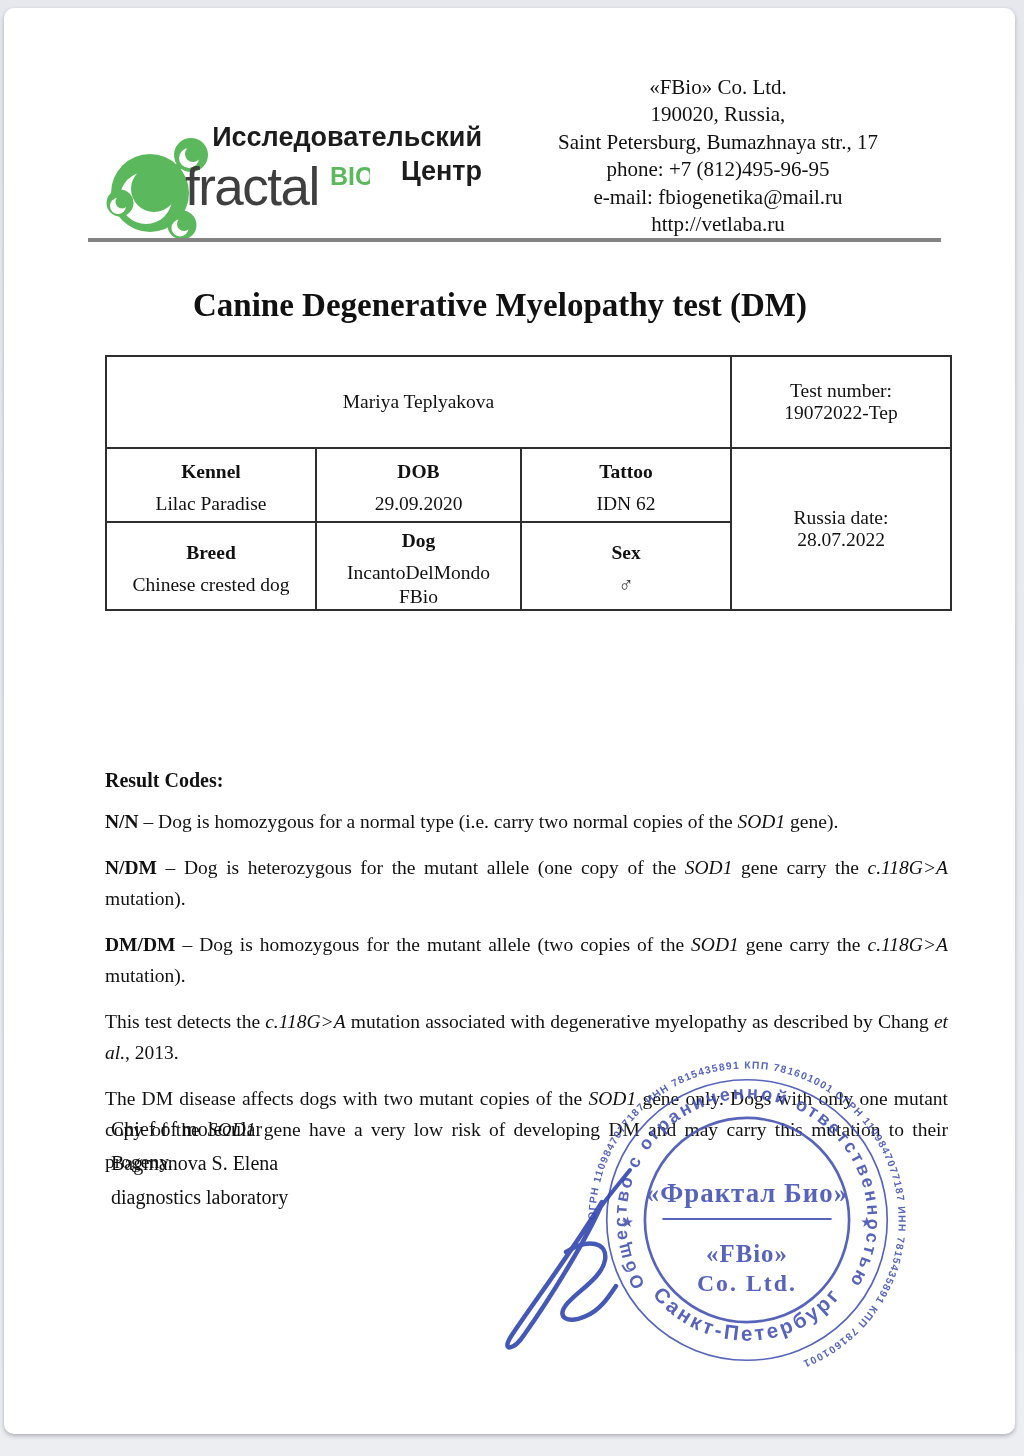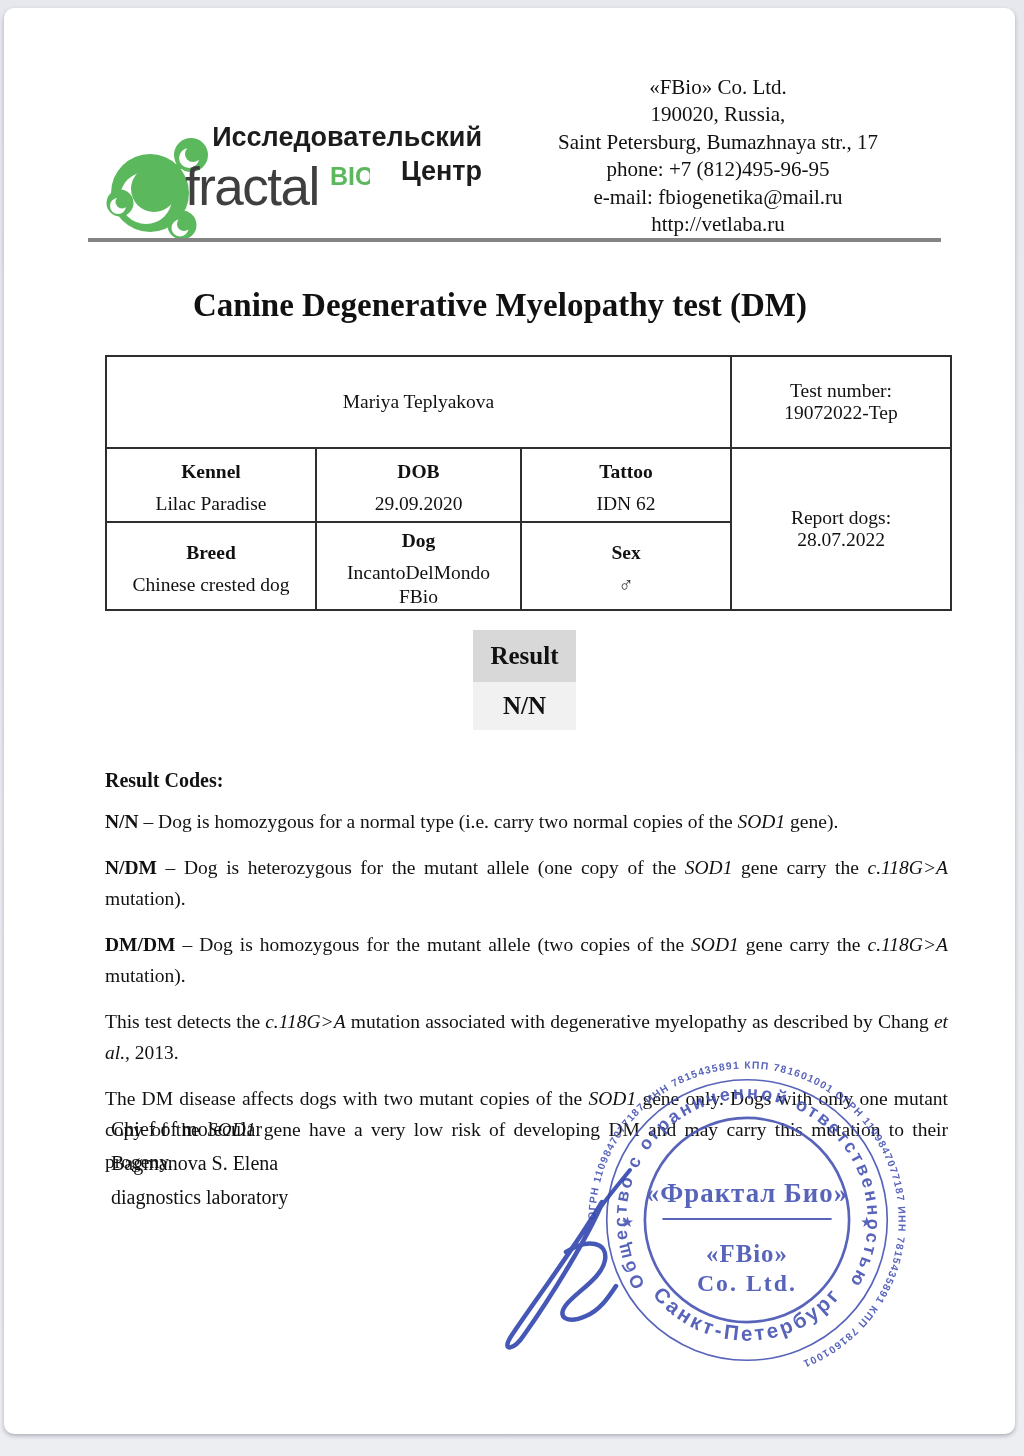--- a/index.html
+++ b/index.html
@@ -126,21 +126,21 @@
             <div class="cell-value">29.09.2020</div>
           </div>
         </td>
         <td>
           <div class="cell-stack">
             <div class="cell-label">Tattoo</div>
             <div class="cell-value">IDN 62</div>
           </div>
         </td>
         <td rowspan="2">
-          <div>Report dogs:</div>
+          <div>Russia date:</div>
           <div>28.07.2022</div>
         </td>
       </tr>
       <tr class="r3">
         <td>
           <div class="cell-stack">
             <div class="cell-label">Breed</div>
             <div class="cell-value">Chinese crested dog</div>
           </div>
         </td>
@@ -154,24 +154,20 @@
           <div class="cell-stack">
             <div class="cell-label">Sex</div>
             <div class="cell-value male">♂</div>
           </div>
         </td>
       </tr>
     </tbody>
       </table>
   </div>
 
-  <div class="abs result-box">
-    <div class="result-head">Result</div>
-    <div class="result-val">N/N</div>
-  </div>
 
   <div class="abs codes">
     <h3>Result Codes:</h3>
     <p><span class="b">N/N</span><span> – Dog is homozygous for a normal type (i.e. carry two normal copies of the </span><span class="i">SOD1</span><span> gene).</span></p>
     <p><span class="b">N/DM</span><span> – Dog is heterozygous for the mutant allele (one copy of the </span><span class="i">SOD1</span><span> gene carry the </span><span class="i">c.118G&gt;A</span><span> mutation).</span></p>
     <p><span class="b">DM/DM</span><span> – Dog is homozygous for the mutant allele (two copies of the </span><span class="i">SOD1</span><span> gene carry the </span><span class="i">c.118G&gt;A</span><span> mutation).</span></p>
     <p><span>This test detects the </span><span class="i">c.118G&gt;A</span><span> mutation associated with degenerative myelopathy as described by Chang </span><span class="i">et al.</span><span>, 2013.</span></p>
     <p><span>The DM disease affects dogs with two mutant copies of the </span><span class="i">SOD1</span><span> gene only. Dogs with only one mutant copy of the </span><span class="i">SOD1</span><span> gene have a very low risk of developing DM and may carry this mutation to their progeny.</span></p>
   </div>
 

